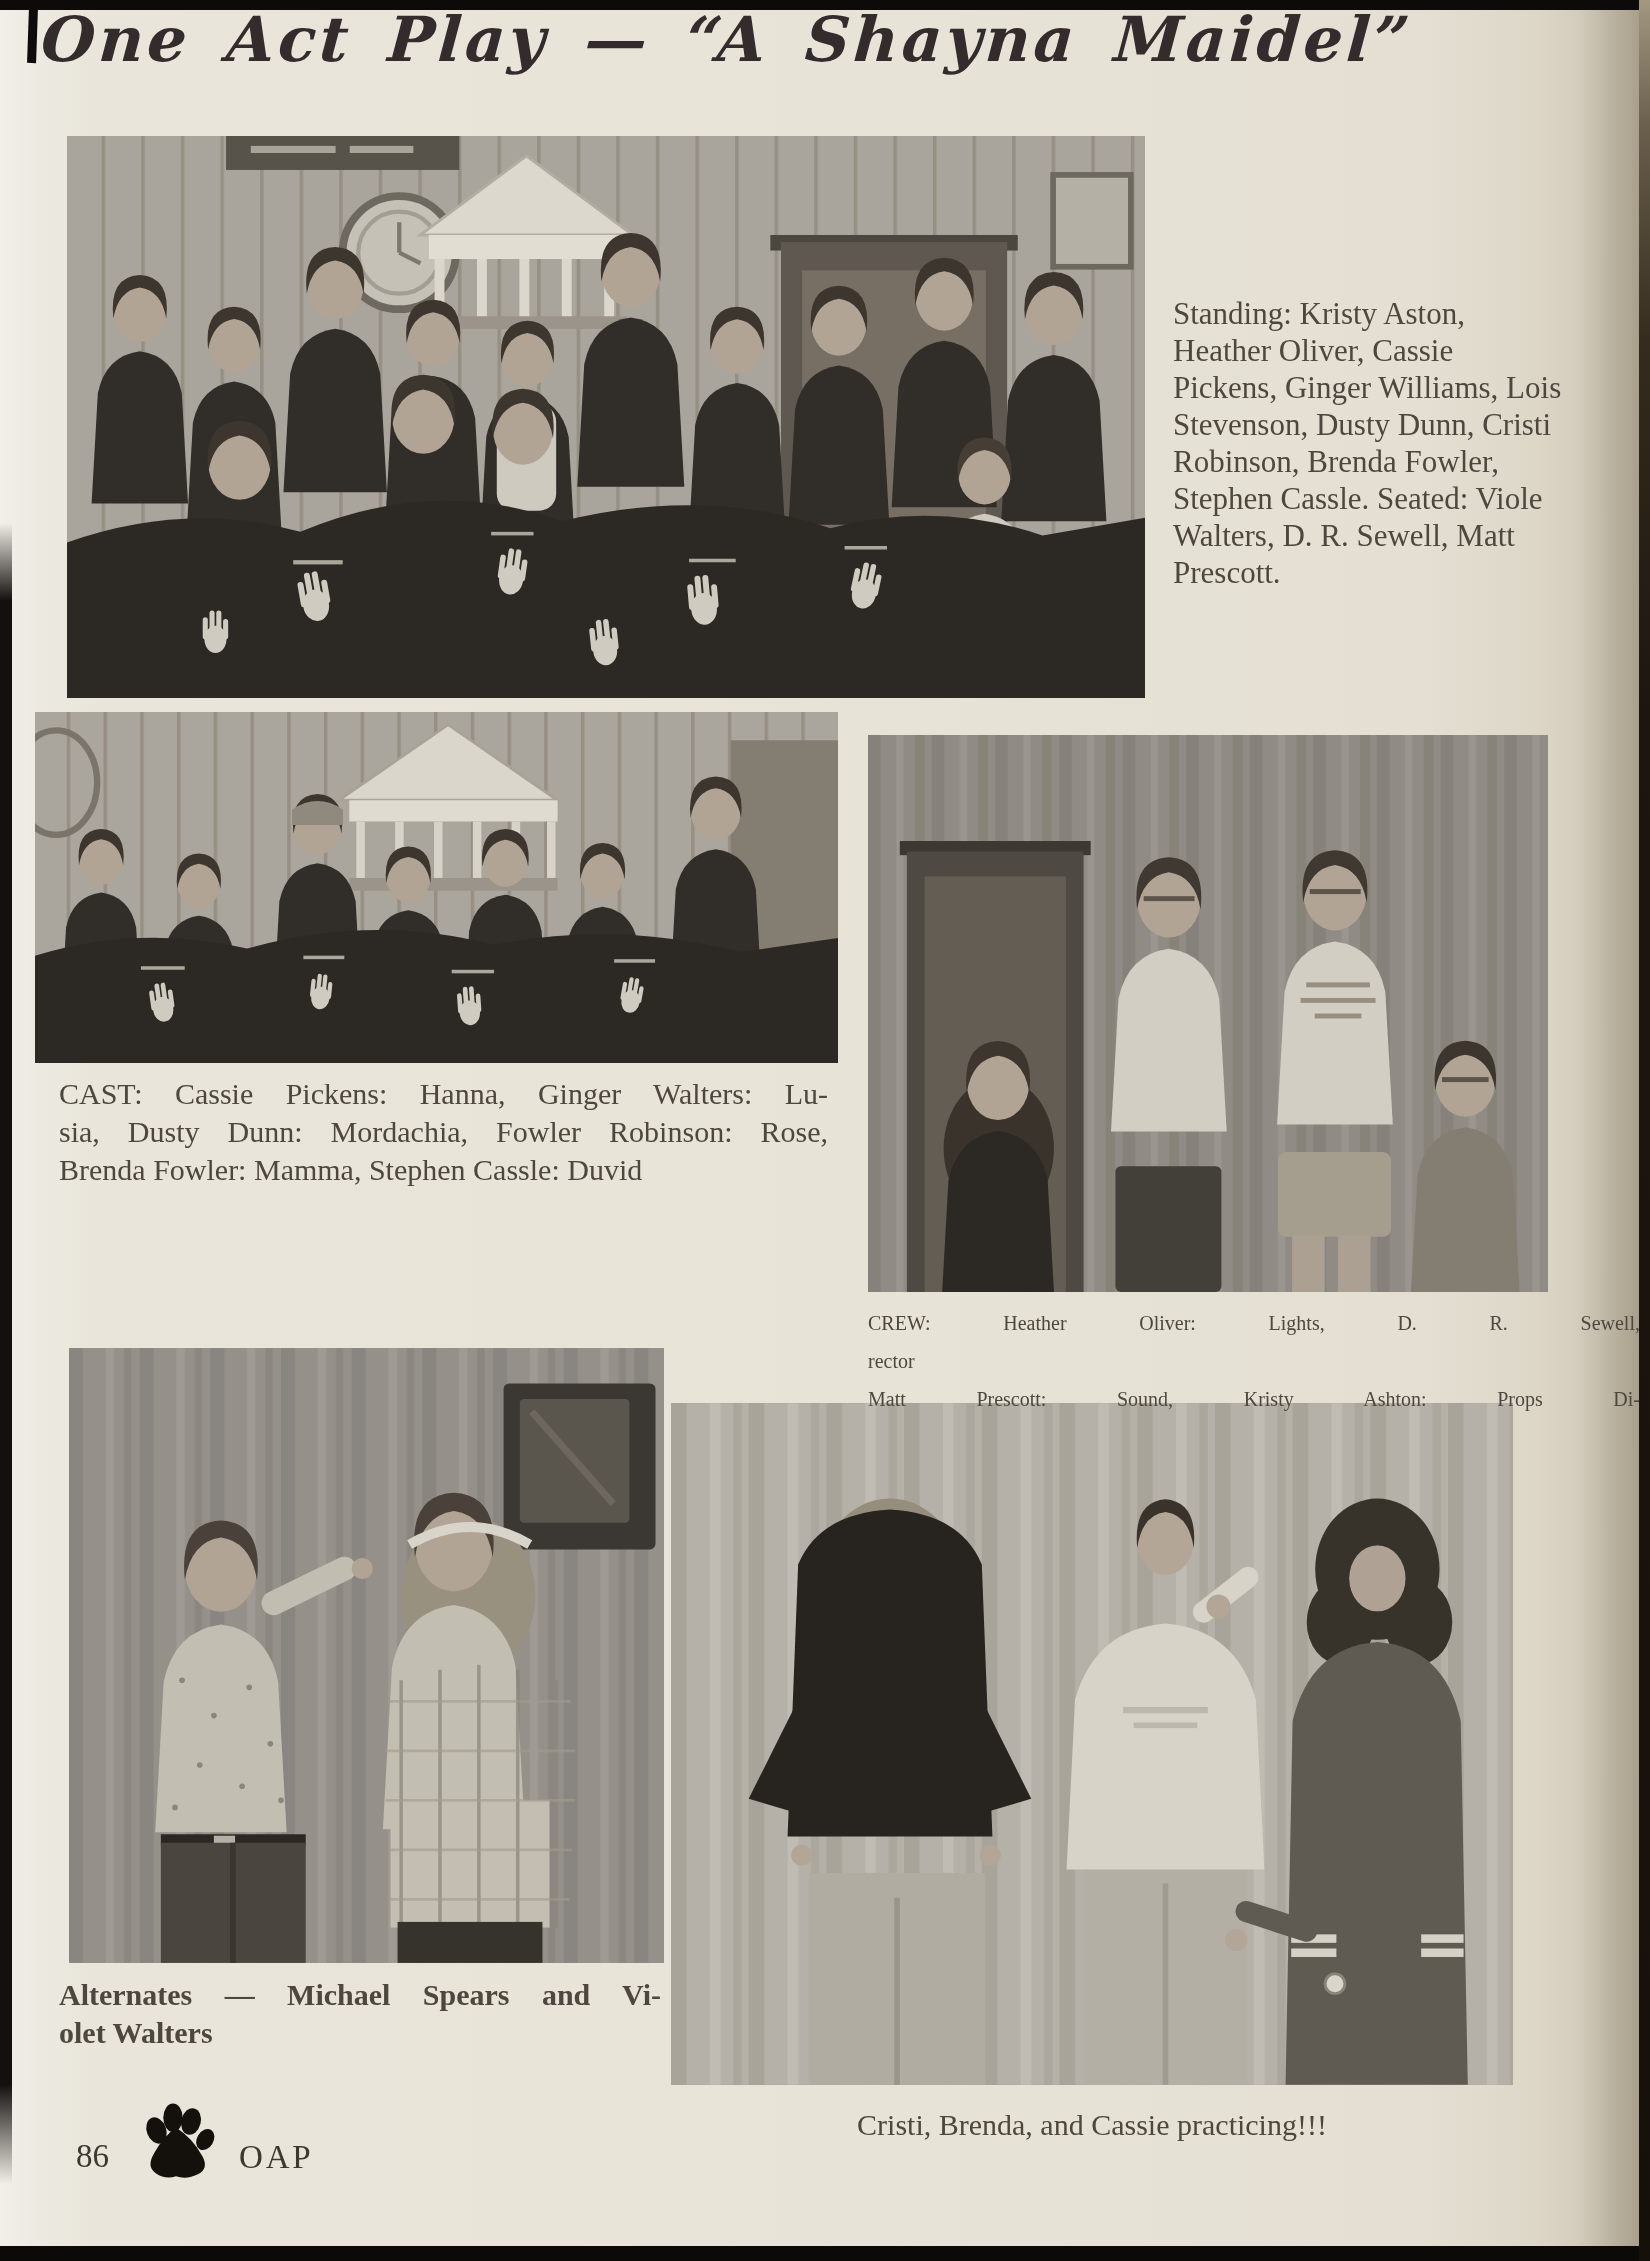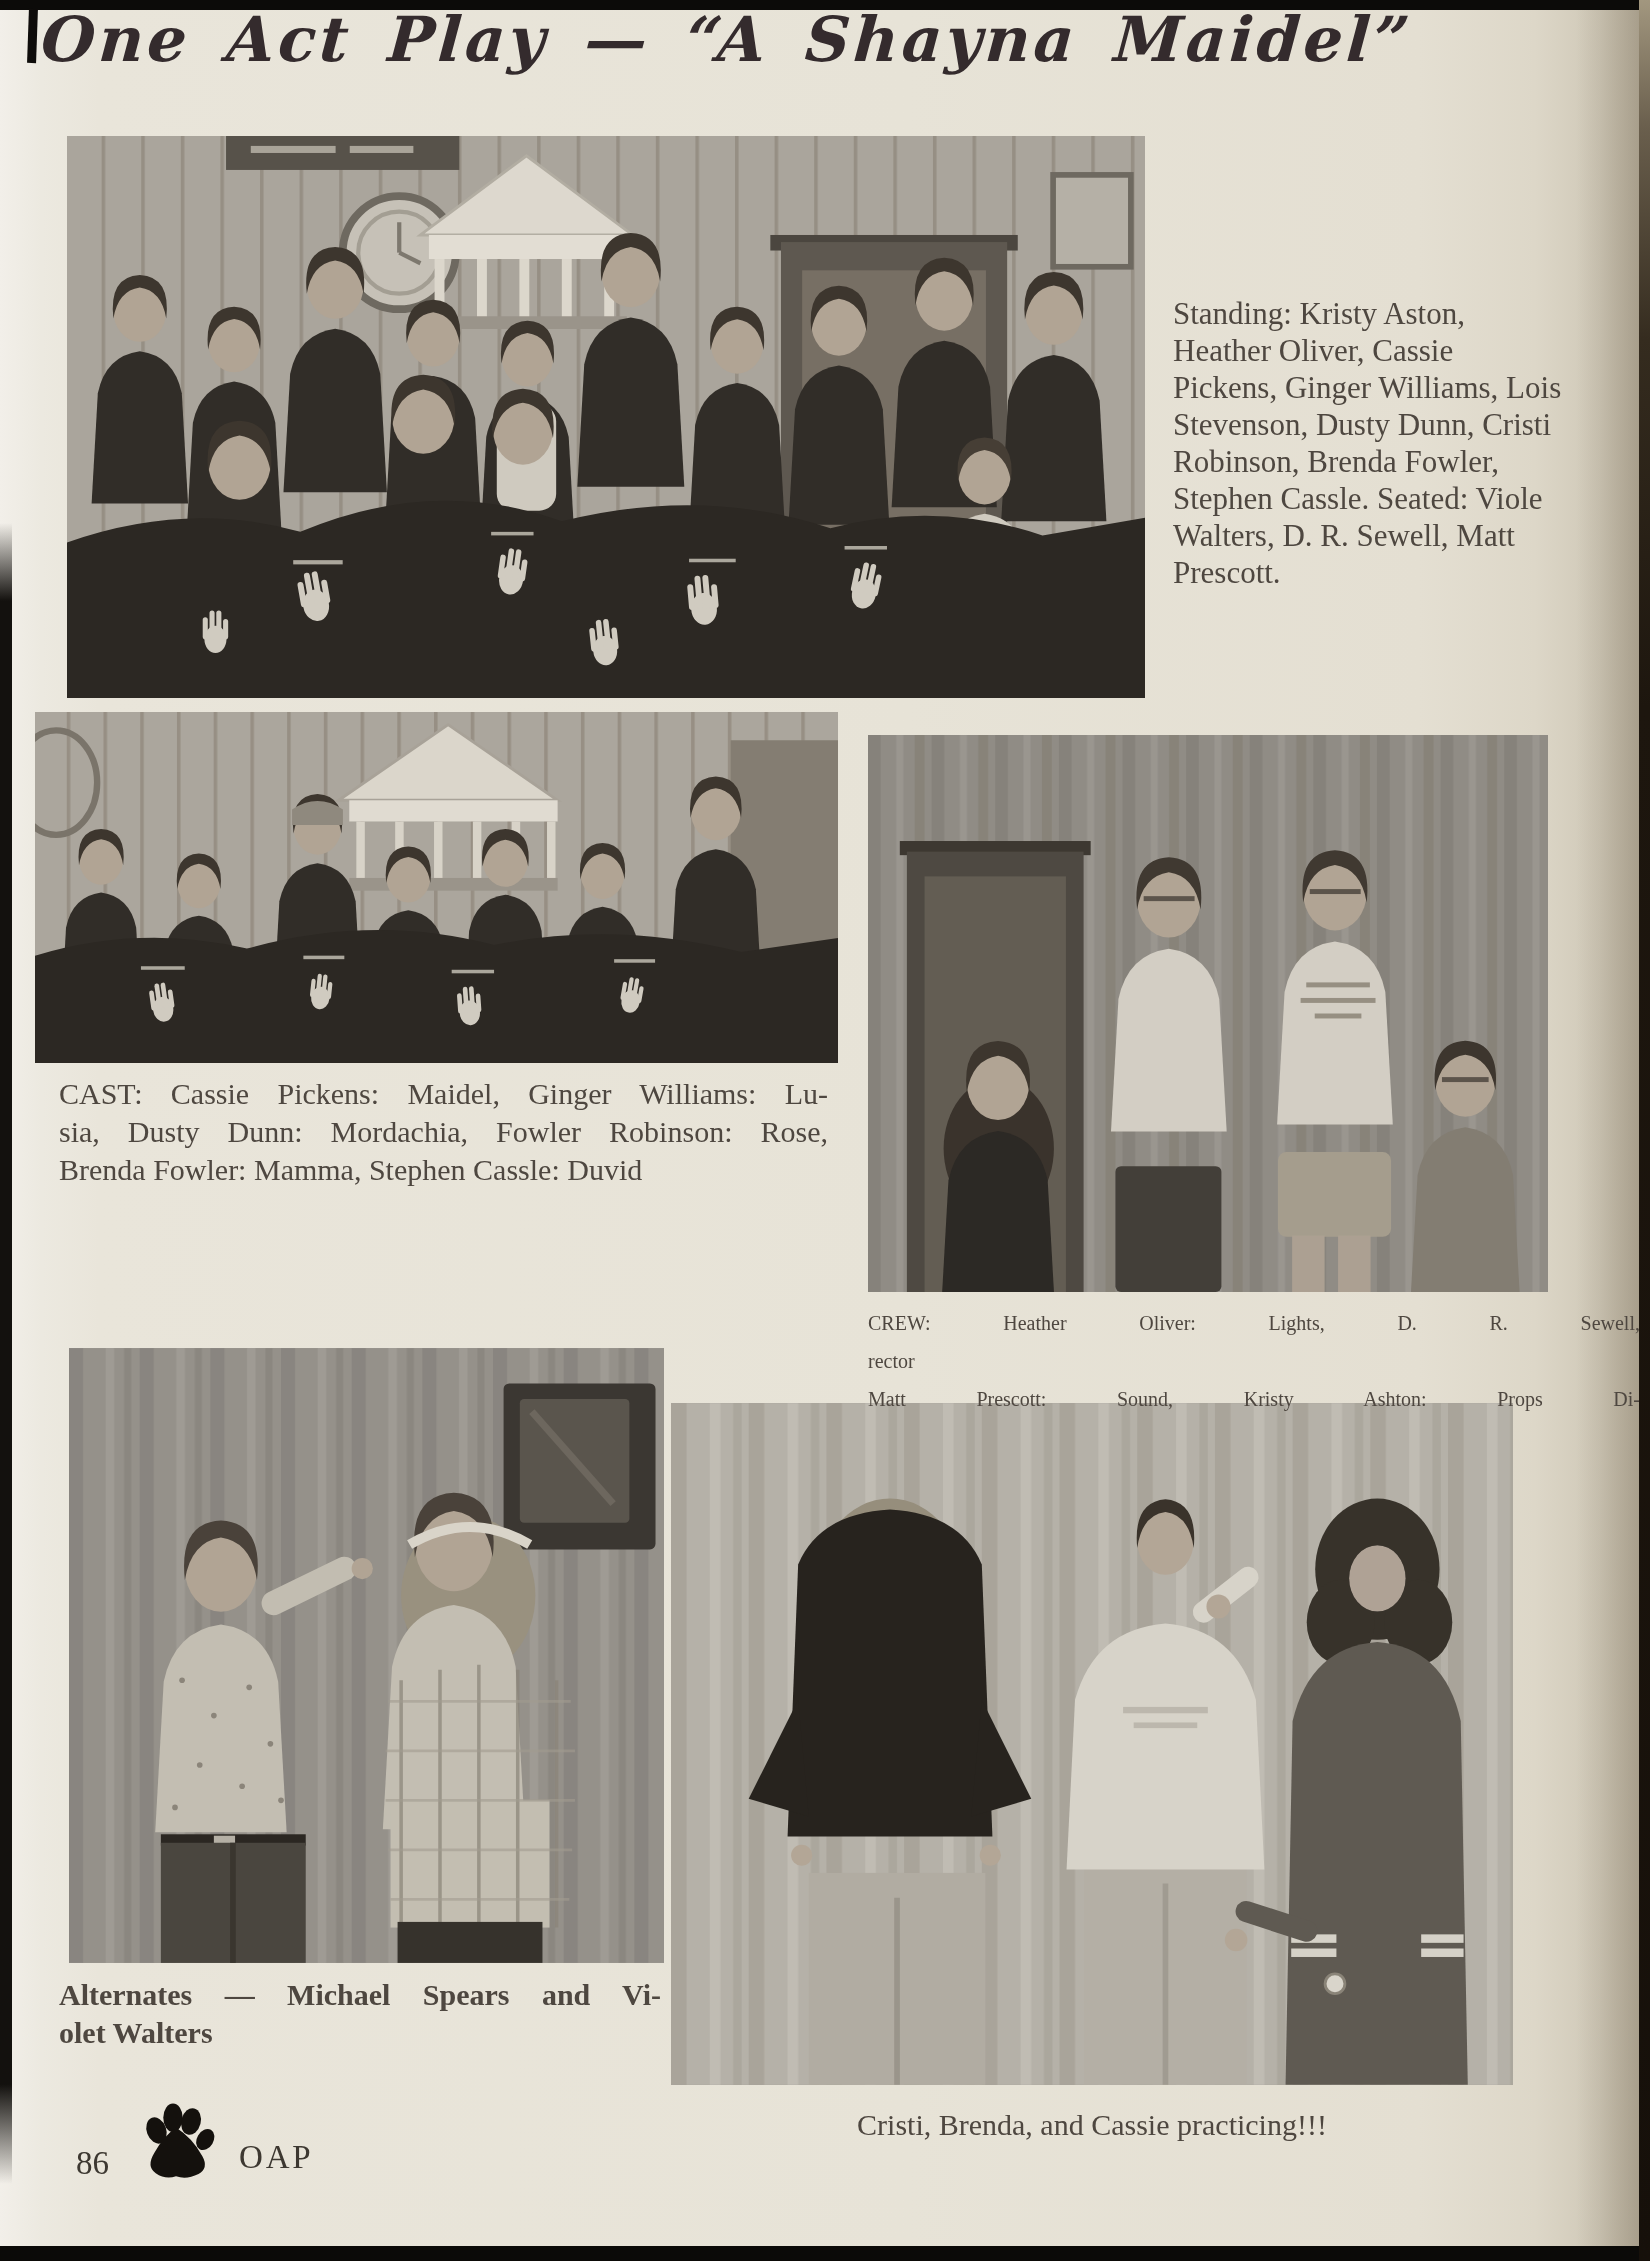--- a/index.html
+++ b/index.html
@@ -30,21 +30,21 @@
   .caption{position:absolute;color:#4e4740;z-index:9;}
   .cap-line{white-space:nowrap;}
   .j{text-align:justify;text-align-last:justify;white-space:normal;}
   .cap-standing{left:1173px;top:295px;width:495px;font-size:31px;line-height:37px;}
   .cap-cast{left:59px;top:1075px;width:769px;font-size:30px;line-height:38px;}
   .cap-crew{left:868px;top:1304px;width:772px;font-size:20px;line-height:38px;word-spacing:2.8px;}
   .cap-alt{left:59px;top:1976px;width:602px;font-size:30px;line-height:38px;font-weight:bold;}
   .cap-pract{left:671px;top:2106px;width:842px;font-size:30px;line-height:37px;text-align:center;}
 
   .footer{position:absolute;left:76px;top:2097px;height:83px;display:flex;align-items:flex-end;z-index:9;color:#3d3831;}
-  .footer .num{font-size:33px;line-height:1;margin:0 0 0 0;text-align:center;}
+  .footer .num{font-size:33px;line-height:1;margin:0 0 7px 0;text-align:center;}
   .footer .paw{width:75px;height:78px;margin:0 24px 0 31px;}
   .footer .code{font-size:33px;line-height:1;letter-spacing:2.8px;margin:0 0 5.7px 0;text-align:right;}
 </style>
 </head>
 <body>
 
 <div class="page-title">One Act Play — “A Shayna Maidel”</div>
 
 <div class="photo" style="left:67px;top:136px;width:1078px;height:562px;">
 <svg width="1078" height="562" viewBox="0 0 1525 795" xmlns="http://www.w3.org/2000/svg">
@@ -334,21 +334,21 @@
   <div class="cap-line">Heather Oliver, Cassie</div>
   <div class="cap-line">Pickens, Ginger Williams, Lois</div>
   <div class="cap-line">Stevenson, Dusty Dunn, Cristi</div>
   <div class="cap-line">Robinson, Brenda Fowler,</div>
   <div class="cap-line">Stephen Cassle. Seated: Viole</div>
   <div class="cap-line">Walters, D. R. Sewell, Matt</div>
   <div class="cap-line">Prescott.</div>
 </div>
 
 <div class="caption cap-cast">
-  <div class="cap-line j">CAST: Cassie Pickens: Maidel, Ginger Williams: Lu-</div>
+  <div class="cap-line j">CAST: Cassie Pickens: Hanna, Ginger Walters: Lu-</div>
   <div class="cap-line j">sia, Dusty Dunn: Mordachia, Fowler Robinson: Rose,</div>
   <div class="cap-line">Brenda Fowler: Mamma, Stephen Cassle: Duvid</div>
 </div>
 
 <div class="caption cap-crew">
   <div class="cap-line j">CREW: Heather Oliver: Lights, D. R. Sewell,</div>
   <div class="cap-line">rector</div>
   <div class="cap-line j">Matt Prescott: Sound, Kristy Ashton: Props Di-</div>
 </div>
 

